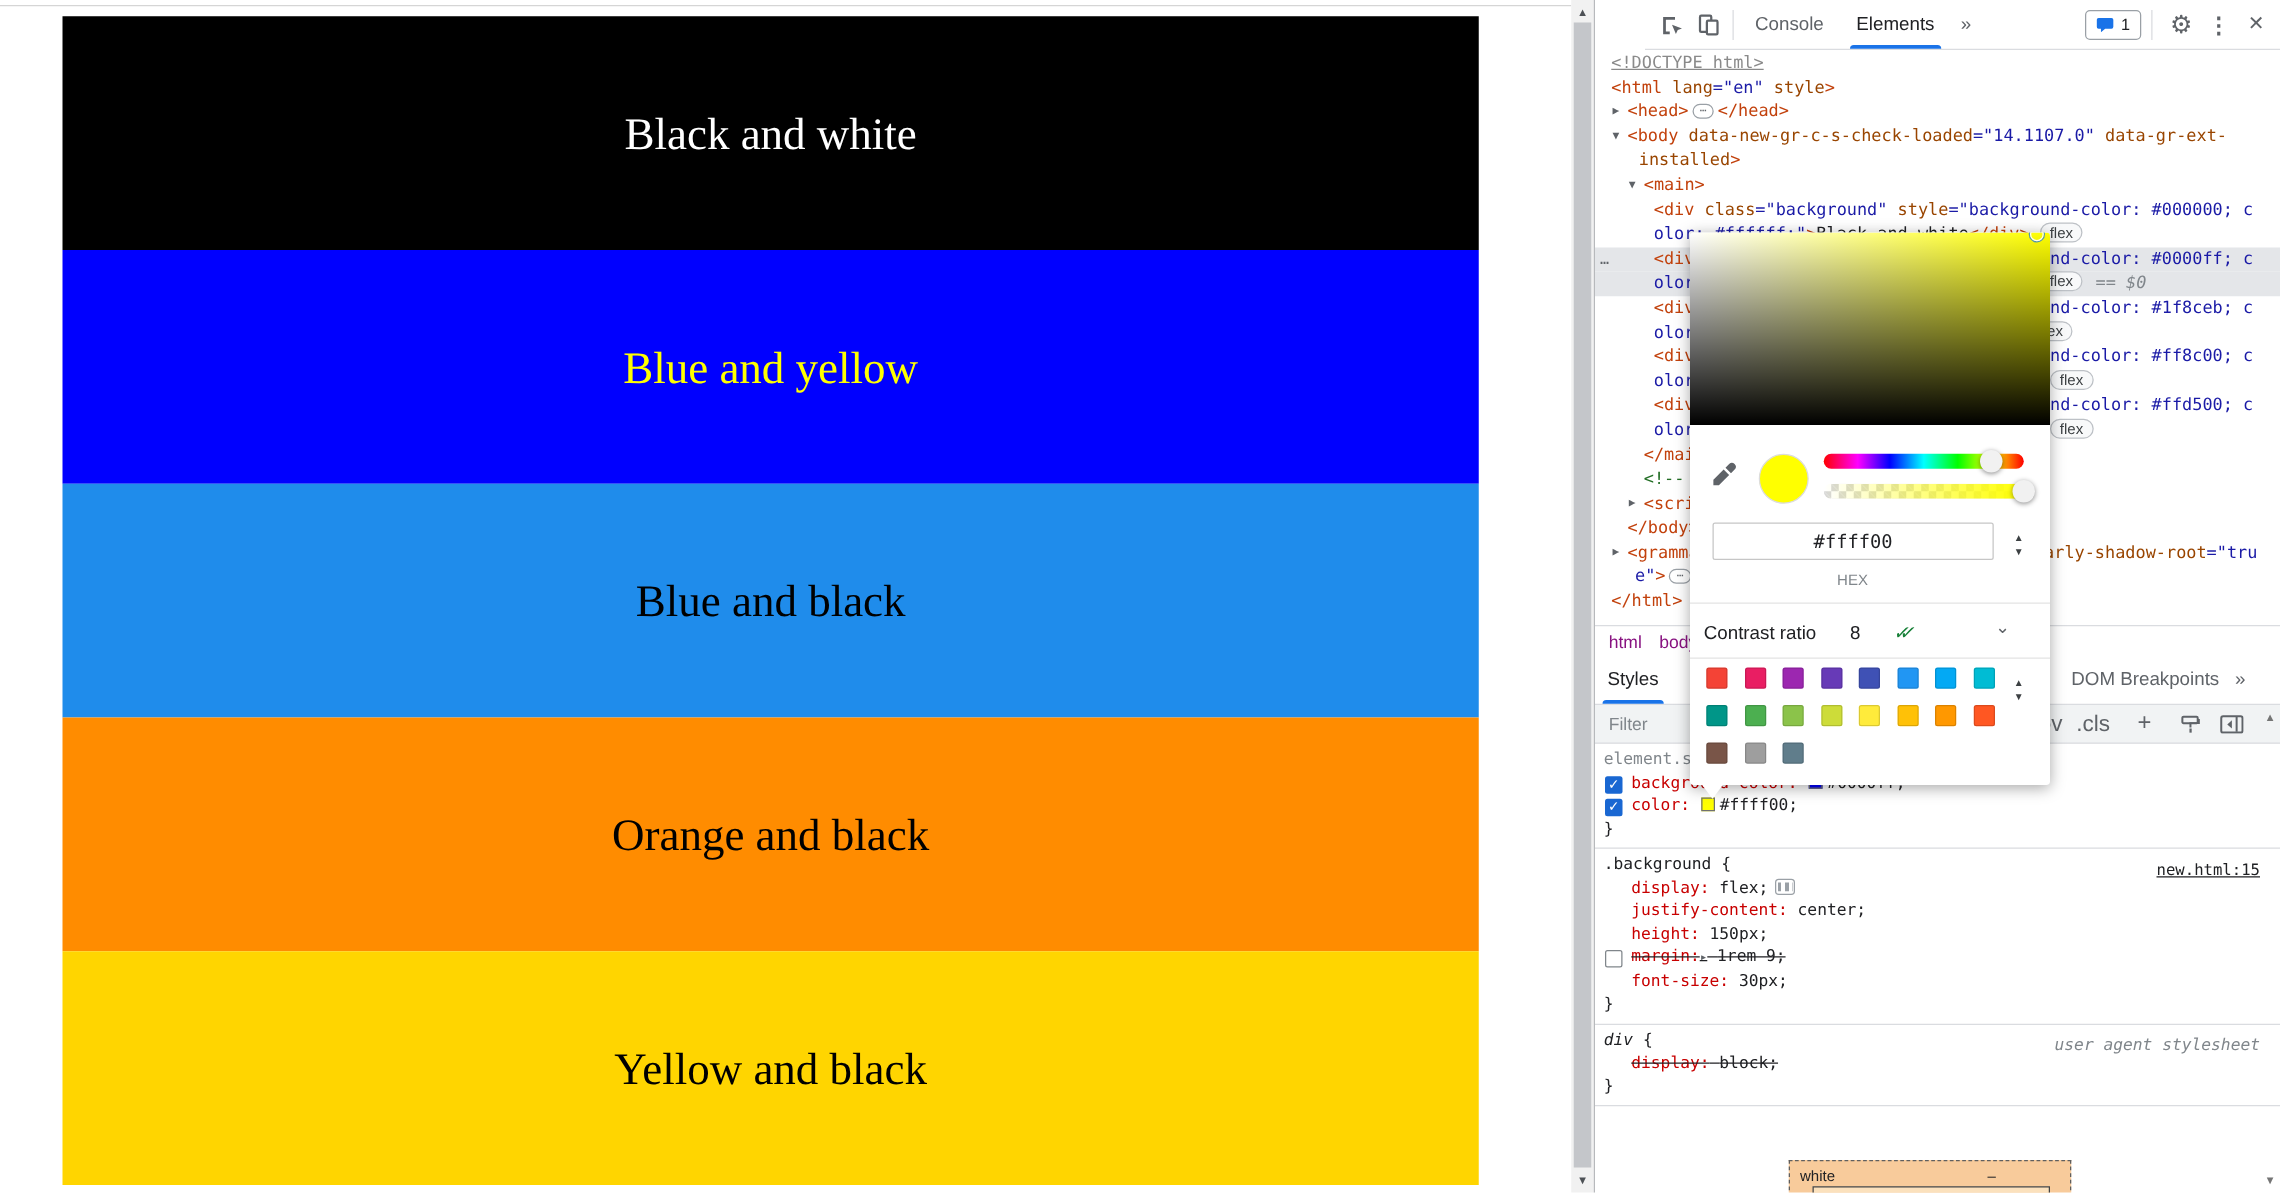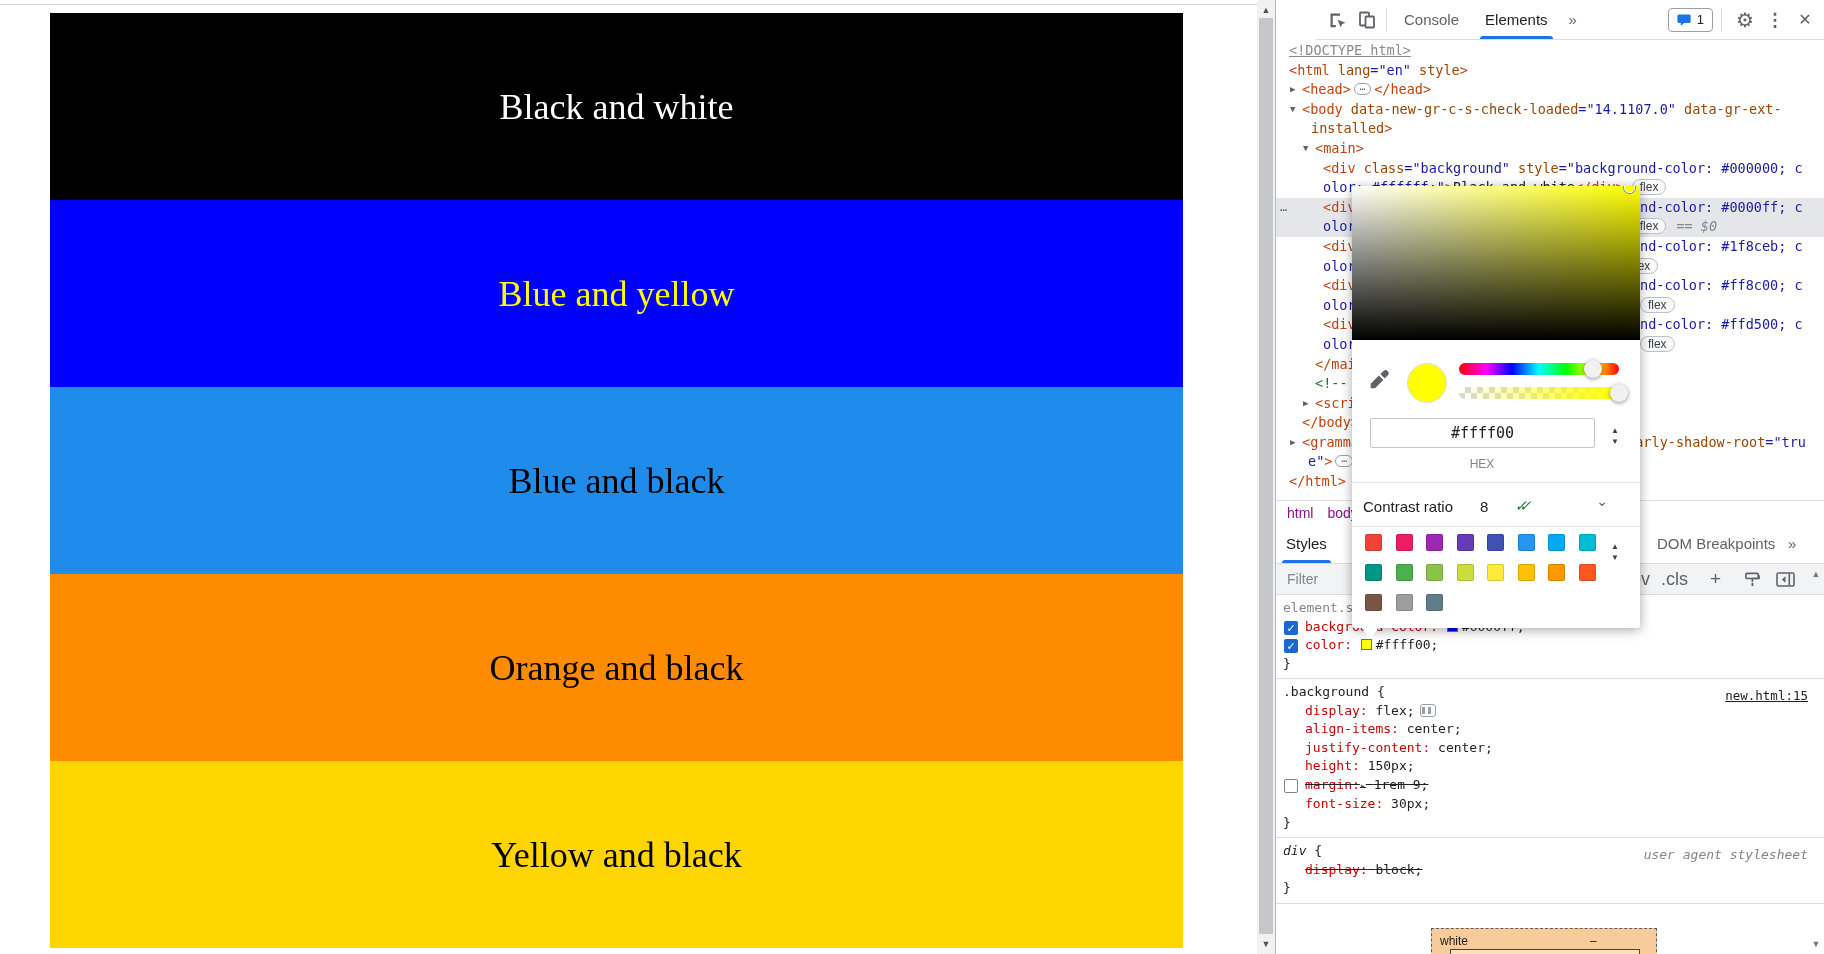--- a/index.html
+++ b/index.html
@@ -266,21 +266,20 @@
     <div id="rules">
         <div class="rule">
           <div class="srow"><span class="sel-gray">element.style</span><span class="sel-name"> {</span></div>
           <div class="srow prop"><span class="cbx on">✓</span><span><span class="p-name">background-color:</span> <span class="swatch" style="background: rgb(0, 0, 255);"></span><span class="p-val">#0000ff;</span></span></div>
           <div class="srow prop"><span class="cbx on">✓</span><span><span class="p-name">color:</span> <span class="swatch" style="background: rgb(255, 255, 0);"></span><span class="p-val">#ffff00;</span></span></div>
           <div class="srow">}</div>
         </div>
         <div class="rule">
           <div class="srow"><span class="sel-name">.background</span><span class="sel-name"> {</span><span class="rule-link">new.html:15</span></div>
           <div class="srow prop"><span><span class="p-name">display:</span> <span class="p-val">flex;</span></span><span class="flexicon"></span></div>
-          <div class="srow prop"><span><span class="p-name">align-items:</span> <span class="p-val">center;</span></span></div>
           <div class="srow prop"><span><span class="p-name">justify-content:</span> <span class="p-val">center;</span></span></div>
           <div class="srow prop"><span><span class="p-name">height:</span> <span class="p-val">150px;</span></span></div>
           <div class="srow prop"><span class="cbx off"></span><span class="struck"><span class="p-name">margin:</span><span class="expander">▸</span> <span class="p-val">1rem 9;</span></span></div>
           <div class="srow prop"><span><span class="p-name">font-size:</span> <span class="p-val">30px;</span></span></div>
           <div class="srow">}</div>
         </div>
         <div class="rule">
           <div class="srow"><span class="sel-name" style="font-style: italic;">div</span><span class="sel-name"> {</span><span class="rule-link ua">user agent stylesheet</span></div>
           <div class="srow prop"><span class="struck"><span class="p-name">display:</span> <span class="p-val">block;</span></span></div>
           <div class="srow">}</div>

